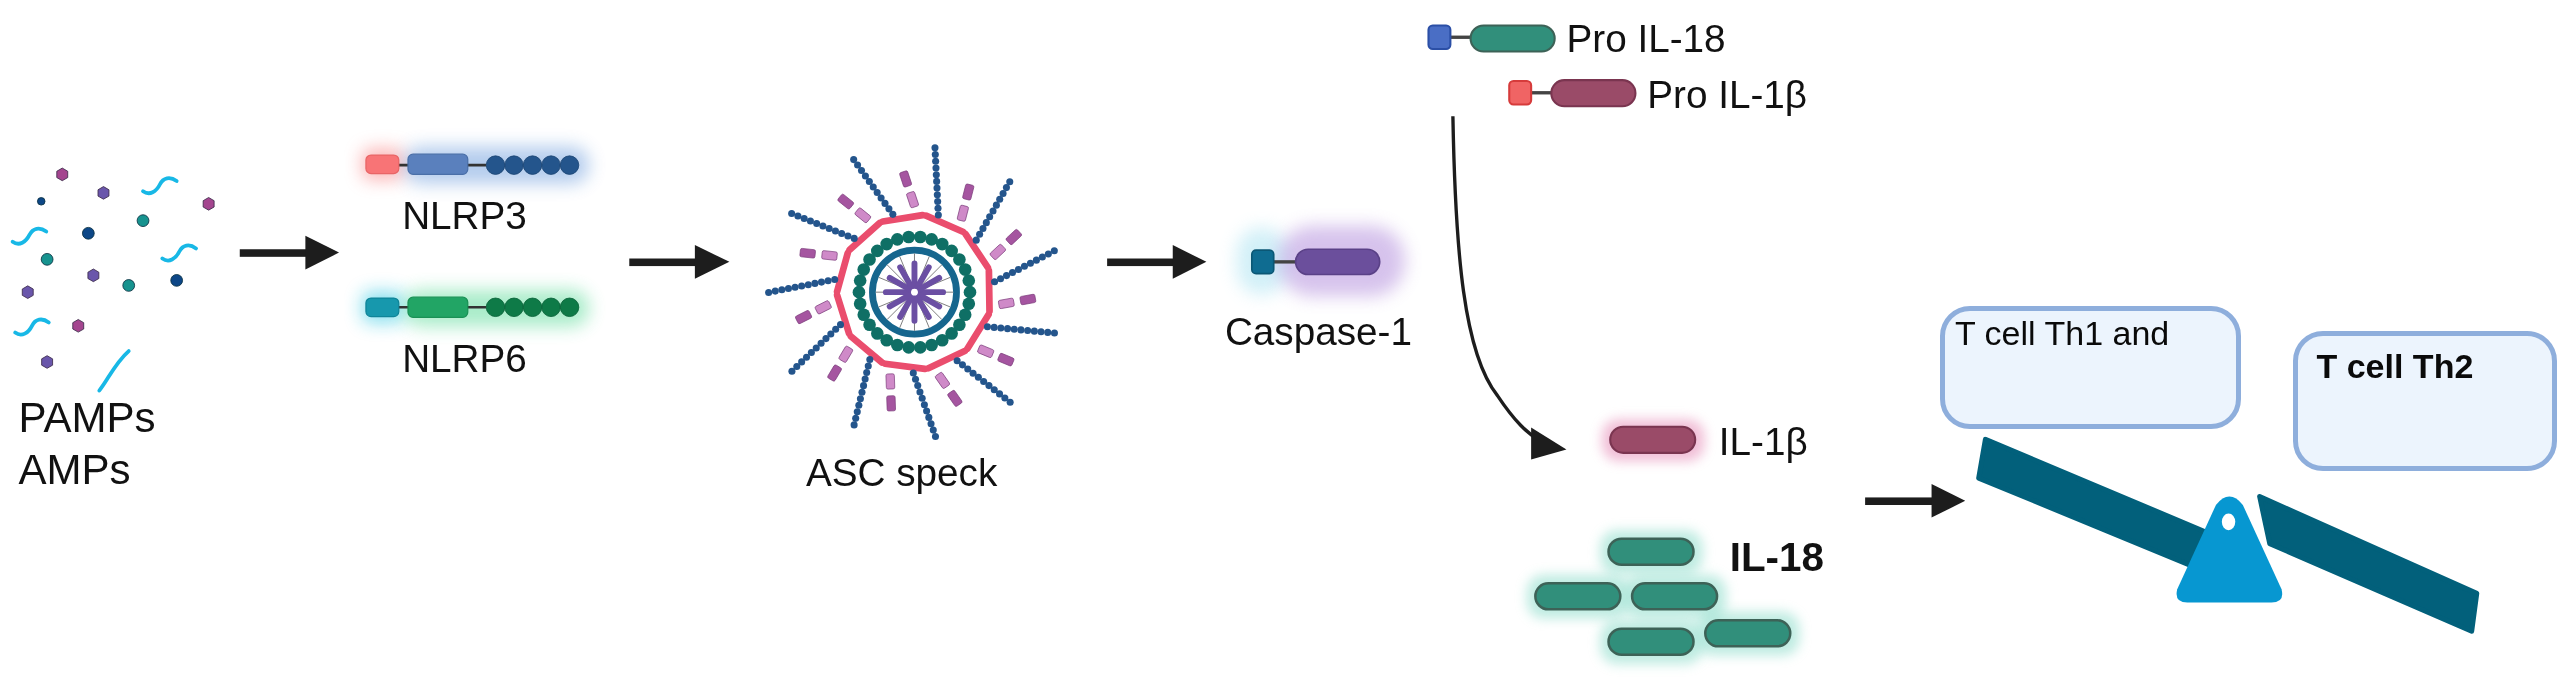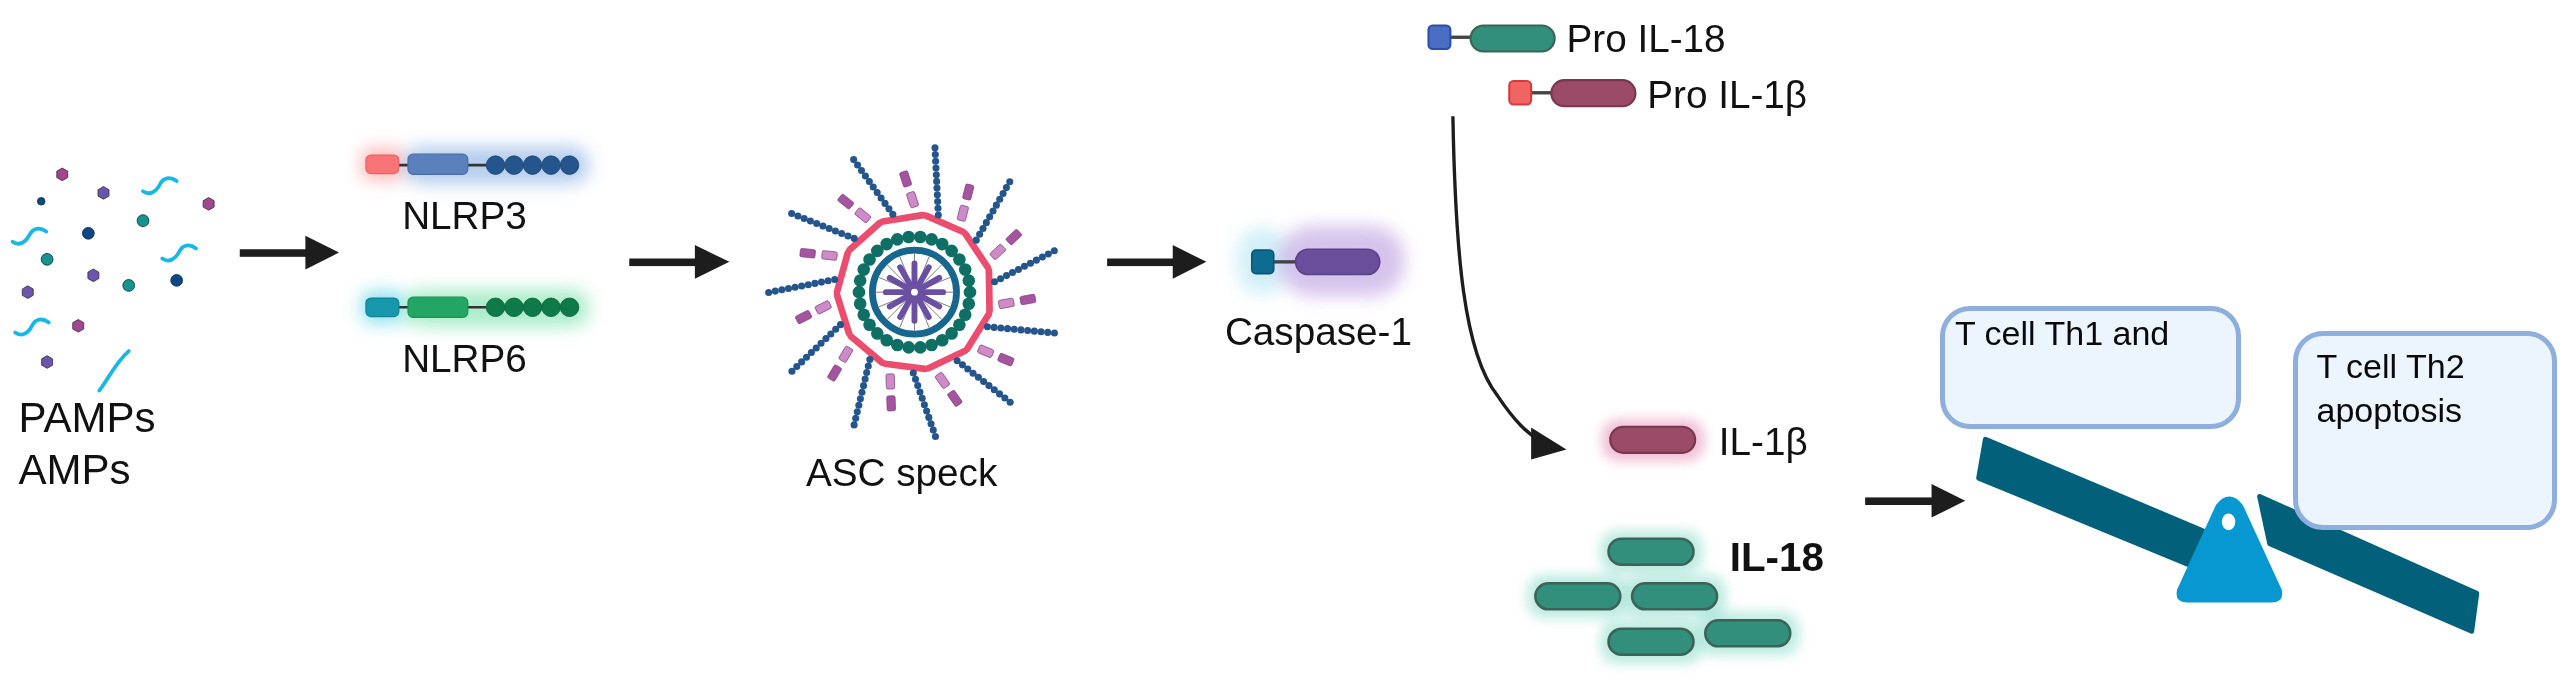--- a/index.html
+++ b/index.html
@@ -6,22 +6,22 @@
   body { width: 2576px; height: 692px; position: relative; overflow: hidden;
          font-family: "Liberation Sans", "DejaVu Sans", sans-serif; color: #111; }
   svg#fig { position: absolute; left: 0; top: 0; }
   .lbl { font-family: "Liberation Sans", "DejaVu Sans", sans-serif; fill: #111; }
   .box { position: absolute; box-sizing: border-box; border: 5px solid #8eaedc;
          background: #ecf4fd; border-radius: 30px; color: #0a0a0a;
          font-family: "Liberation Sans", "DejaVu Sans", sans-serif; }
   .box span { display: block; }
   #box-left { left: 1940px; top: 306px; width: 301px; height: 123px;
               font-size: 34px; line-height: 45px; padding: 0 0 0 10px; }
-  #box-right { left: 2293px; top: 331px; width: 264px; height: 199px;
-               font-size: 34px; line-height: 44px; font-weight: normal; padding: 8.4px 0 0 18.5px; }
+  #box-right { left: 2293px; top: 331px; width: 264px; height: 140px;
+               font-size: 34px; line-height: 44px; font-weight: bold; padding: 8.4px 0 0 18.5px; }
 </style>
 </head>
 <body>
 
 <svg id="fig" width="2576" height="692" viewBox="0 0 3062 822" xmlns="http://www.w3.org/2000/svg">
   <defs>
     <filter id="glow" x="-40%" y="-80%" width="180%" height="260%">
       <feGaussianBlur stdDeviation="10"></feGaussianBlur>
     </filter>
     <filter id="glowSm" x="-30%" y="-60%" width="160%" height="220%">
@@ -374,15 +374,14 @@
     <ellipse cx="2649" cy="620" rx="8" ry="10" fill="#ffffff"></ellipse>
   </g>
 </svg>
 
 <div class="box" id="box-left">
   <span>T cell Th1 and</span>
 </div>
 
 <div class="box" id="box-right">
   <span>T cell Th2</span>
-  <span>apoptosis</span>
 </div>
 
 
 </body></html>

